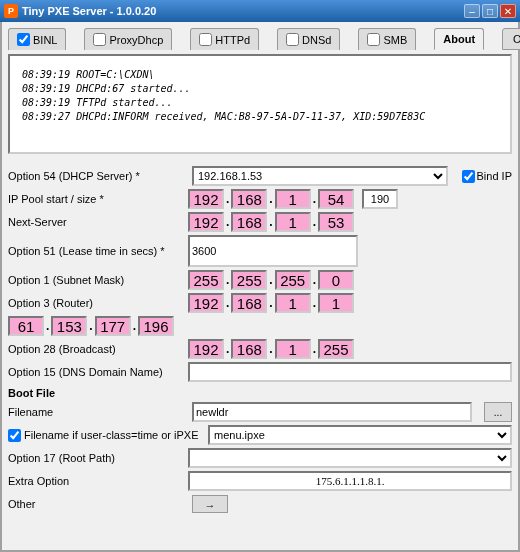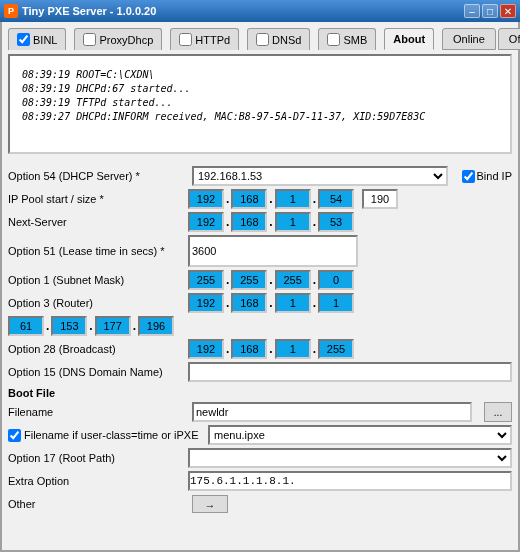--- a/index.html
+++ b/index.html
@@ -53,21 +53,21 @@
       background: #f0f0f0;
       border: 2px solid #a0a0a0;
       border-top: none;
       height: 530px;
       padding: 6px;
     }
     .tab-bar {
       display: flex;
       align-items: flex-start;
       margin-bottom: 4px;
-      gap: 8px;
+      gap: 18px;
     }
     .tab {
       padding: 2px 8px;
       border: 1px solid #999;
       background: #ddd;
       cursor: pointer;
       border-bottom: none;
       height: 22px;
       display: flex; align-items: center;
       border-radius: 3px 3px 0 0;
@@ -137,23 +137,23 @@
     }
     .ip-group {
       display: flex;
       align-items: center;
       gap: 1px;
     }
     .ip-octet {
       width: 36px;
       height: 20px;
       border: 2px inset #ccc;
-      background: #0ea5e9;
+      background: #f9a8d4;
       text-align: center;
-      font-size: 11px;
+      font-size: 15px;
       font-family: inherit;
     }
     .ip-dot {
       font-size: 12px; font-weight: bold;
       padding: 0 1px;
     }
     .dhcp-row {
       display: flex;
       align-items: center;
       gap: 4px;
@@ -237,22 +237,23 @@
       background: white;
       font-size: 11px;
       font-family: inherit;
     }
     .extra-input {
       flex: 1;
       height: 20px;
       border: 2px inset #ccc;
       background: white;
       font-size: 11px;
-      font-family: Liberation Mono, monospace;
-      padding: 0 0;
+      font-family: Liberation Serif, serif;
+      padding: 0 16px;
+      text-align: center;
     }
   </style>
 </head>
 <body>
 
 <div class="title-bar">
   <div class="title-bar-text">
     <span class="title-icon">P</span>
     <span>Tiny PXE Server - 1.0.0.20</span>
   </div>

